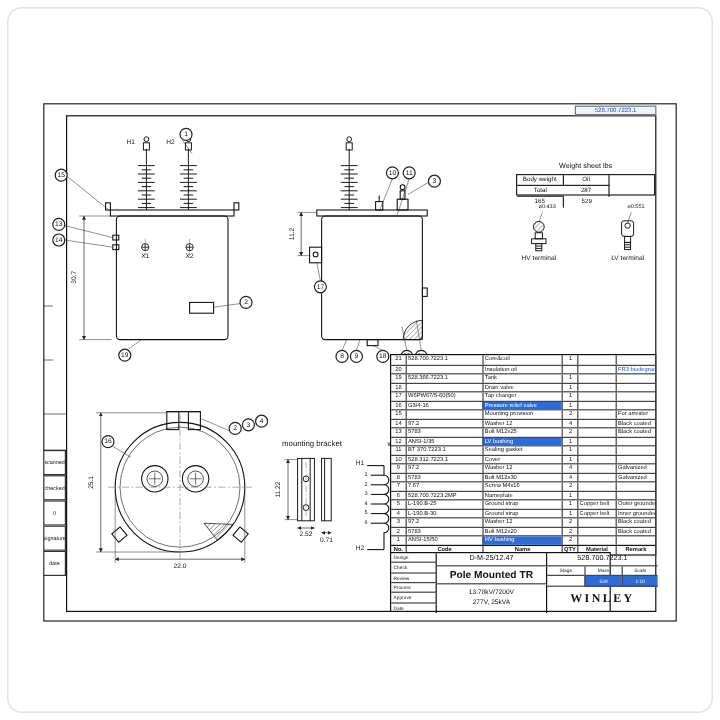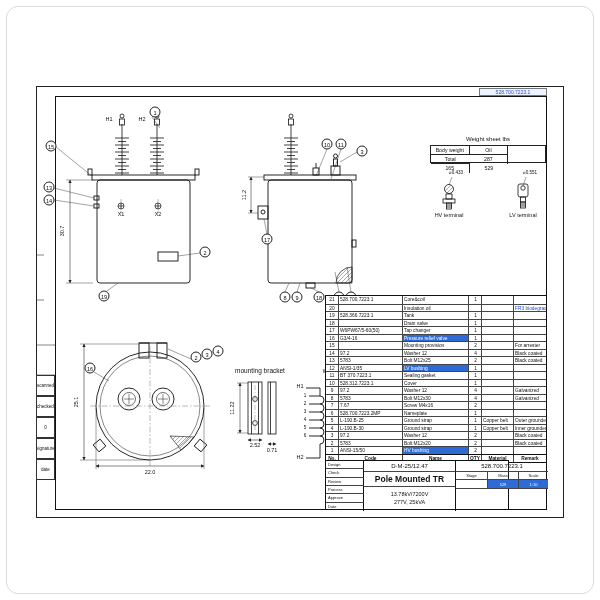--- a/index.html
+++ b/index.html
@@ -557,15 +557,16 @@
     </div>
 
     <div class="tb-abs" style="left:130px;top:0;width:92px;height:11px;border-bottom:0.5px solid #444;
          font-size:6px;line-height:11px;text-align:center;">528.700.7223.1</div>
     <div class="mini-cell" style="left:130px;top:11px;width:31px;height:8px;border-left:none;line-height:8px;">Stage</div>
     <div class="mini-cell" style="left:161px;top:11px;width:31px;height:8px;line-height:8px;">Mass</div>
     <div class="mini-cell" style="left:192px;top:11px;width:30px;height:8px;line-height:8px;">Scale</div>
     <div class="mini-cell" style="left:130px;top:19px;width:31px;height:9px;border-left:none;line-height:9px;"></div>
     <div class="mini-cell hl" style="left:161px;top:19px;width:31px;height:9px;line-height:9px;">529</div>
     <div class="mini-cell hl" style="left:192px;top:19px;width:30px;height:9px;line-height:9px;">1:10</div>
+    <div class="tb-abs company" style="left:130px;top:28px;width:92px;height:22px;line-height:22px;text-align:center;">WINLEY</div>
   </div>
 
 </div>
 
 </body></html>

